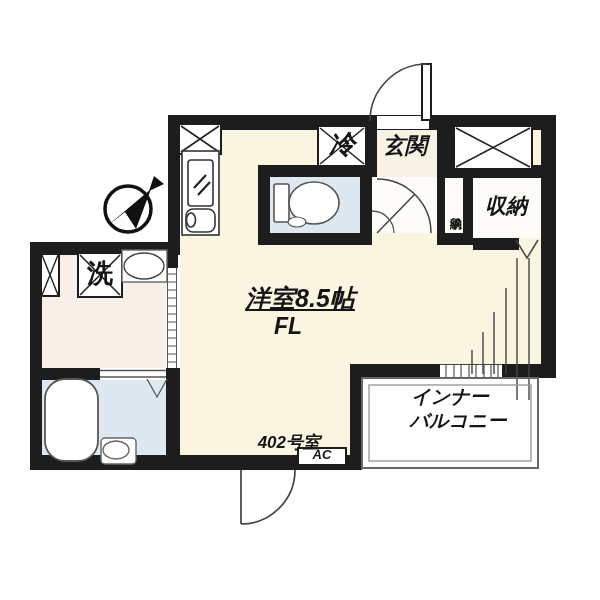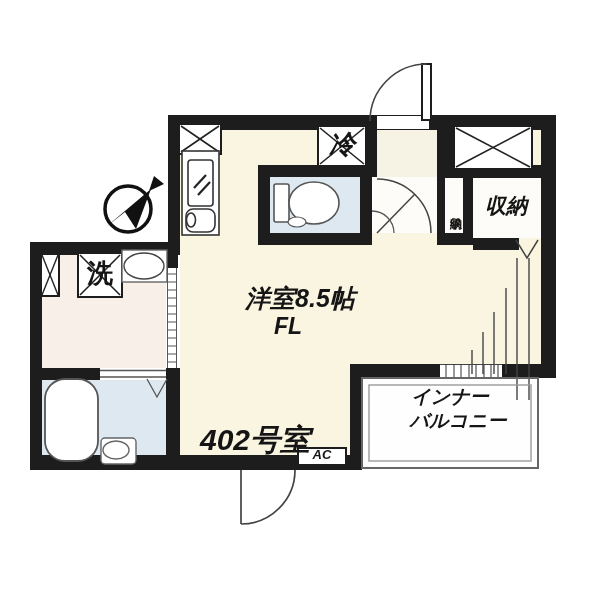--- a/index.html
+++ b/index.html
@@ -195,25 +195,26 @@
       <line x1="491" y1="364" x2="491" y2="378"></line>
         <line x1="498" y1="364" x2="498" y2="378"></line>
     </g>
 
     <g fill="none">
       <rect x="362" y="378" width="176" height="90" stroke="#666" stroke-width="2"></rect>
       <rect x="369" y="385" width="162" height="76" stroke="#9a9a9a" stroke-width="1.4"></rect>
     </g>
   </svg>
 
+  <div class="lbl" style="left:372px;top:134px;width:66px;font-size:22px;">玄関</div>
   <div class="lbl" style="left:317px;top:130px;width:50px;font-size:26px;">冷</div>
   <div class="lbl lbl-vert" style="left:446px;top:183px;width:16px;height:50px;font-size:12px;">収納</div>
   <div class="lbl" style="left:472px;top:194px;width:68px;font-size:21px;">収納</div>
   <div class="lbl" style="left:77px;top:259px;width:46px;font-size:26px;font-style:normal;">洗</div>
-  <div class="lbl" style="left:200px;top:285px;width:200px;font-size:25px;">洋室8.5帖</div>
+  <div class="lbl" style="left:200px;top:285px;width:200px;font-size:25px;text-decoration:underline;">洋室8.5帖</div>
   <div class="lbl" style="left:258px;top:314px;width:60px;font-size:23px;">FL</div>
-  <div class="lbl" style="left:190px;top:423px;width:130px;font-size:30px;text-align:center;">402号室</div>
+  <div class="lbl" style="left:190px;top:434px;width:130px;font-size:17px;text-align:right;">402号室</div>
   <div class="lbl" style="left:380px;top:387px;width:140px;font-size:19px;">インナー</div>
   <div class="lbl" style="left:388px;top:411px;width:140px;font-size:19px;">バルコニー</div>
   <div class="lbl" style="left:297px;top:448px;width:50px;font-size:13px;">AC</div>
 
 
 </div>
 
 </body></html>

